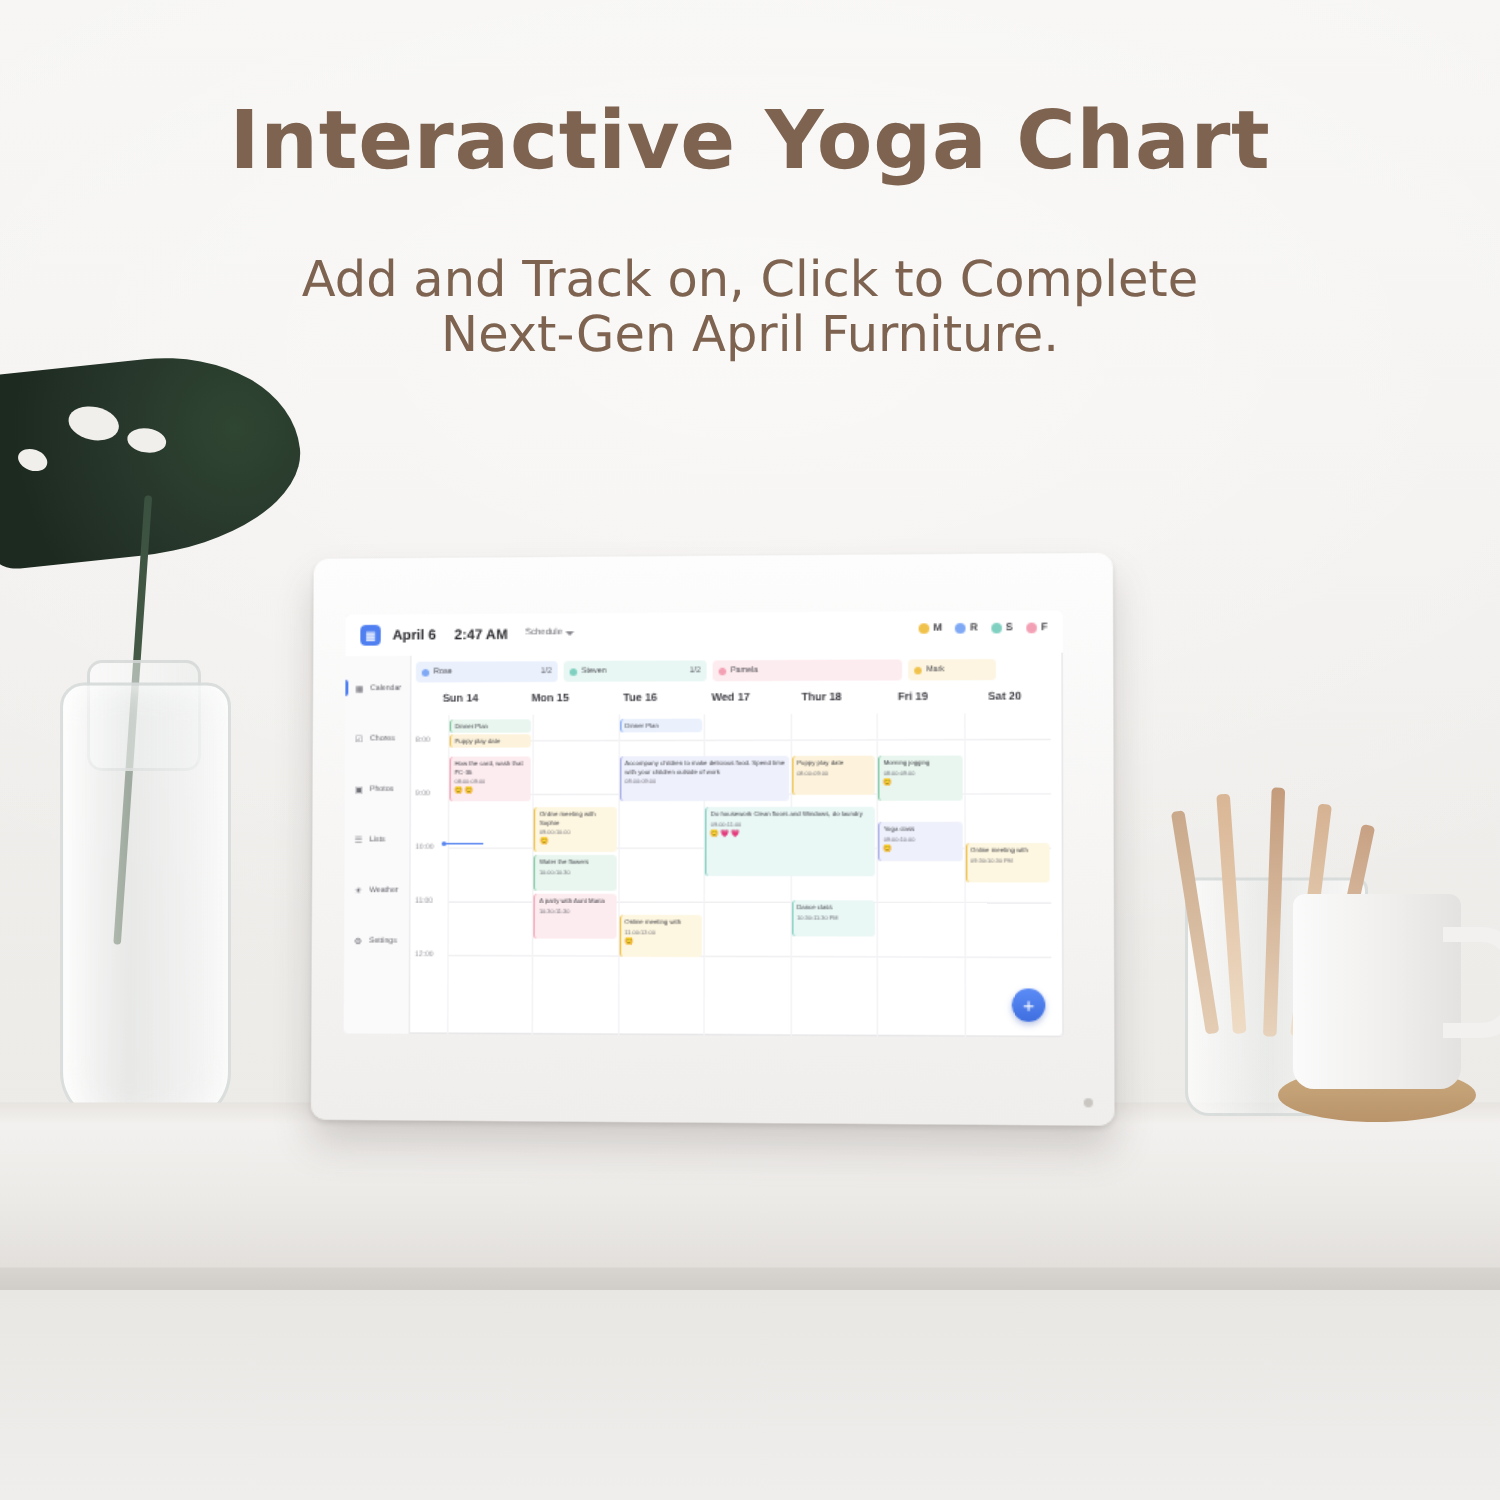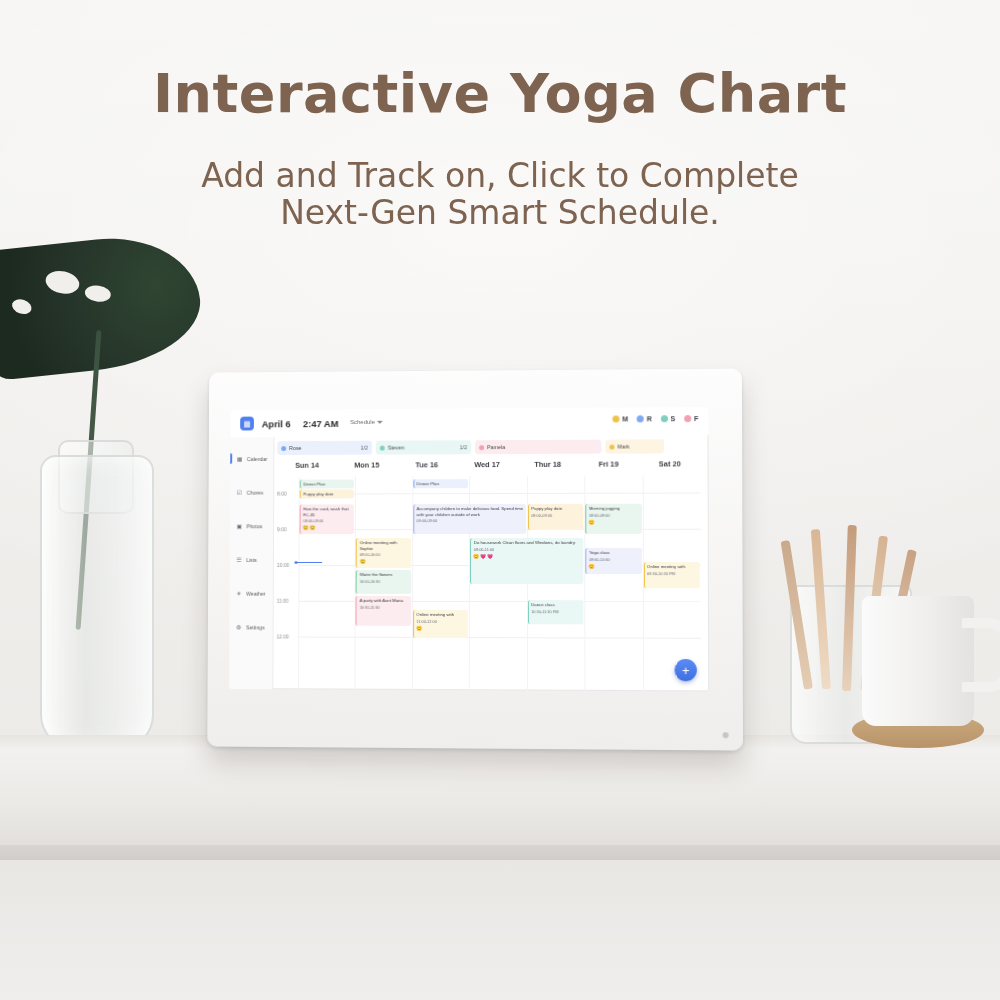--- a/index.html
+++ b/index.html
@@ -51,21 +51,21 @@
     background:linear-gradient(90deg,#fbfbfb,#efeeec 60%,#e4e2e0);
     border-radius:8px 8px 14px 14px;}
   .mug-handle{position:absolute;left:962px;top:618px;width:42px;height:54px;
     border:10px solid #f2f1ef;border-left:none;border-radius:0 26px 26px 0;}
   .coaster{position:absolute;left:852px;top:712px;width:132px;height:36px;
     background:linear-gradient(180deg,#cbab7e,#b9936a);border-radius:50%;}
 
   
   .title{position:absolute;left:0;top:62px;width:1000px;text-align:center;
     font-family:"DejaVu Sans", sans-serif;font-weight:bold;font-size:54px;color:#7d6350;letter-spacing:.5px;}
-  .subtitle{position:absolute;left:0;top:158px;width:1000px;text-align:center;
+  .subtitle{position:absolute;left:0;top:168px;width:1000px;text-align:center;
     font-family:"DejaVu Sans", sans-serif;font-size:33px;color:#7d6350;line-height:1.12;}
 
   
   .device{position:absolute;left:205px;top:370px;width:535px;height:378px;
     background:linear-gradient(180deg,#fdfdfd,#f0eeec);
     border-radius:10px;box-shadow:0 16px 26px rgba(80,75,70,.22), 0 2px 4px rgba(0,0,0,.12);
     transform:perspective(1400px) rotateY(-3.2deg) rotateX(1.2deg);}
   .device:after{content:"";position:absolute;right:14px;bottom:12px;width:6px;height:6px;border-radius:50%;
     background:#c9c6c2;}
   .screen{position:absolute;left:22px;top:38px;width:480px;height:282px;background:#ffffff;
@@ -147,21 +147,21 @@
     <div class="pencil" style="left:86px;top:-40px;height:144px;background:linear-gradient(180deg,#c8a183,#e9d6c0);transform:rotate(12deg)"></div>
   </div>
   <div class="coaster"></div>
   <div class="mug"></div>
   <div class="mug-handle"></div>
 </div>
 
 <div class="title">Interactive Yoga Chart</div>
 <div class="subtitle">
   <div>Add and Track on, Click to Complete</div>
-  <div>Next-Gen Smart Schedule.</div>
+  <div>Next-Gen April Furniture.</div>
 </div>
 
 <div class="device">
   <div class="screen">
     <div class="app">
 
       <div class="topbar">
         <div class="applogo">▦</div>
         <div class="dateTxt">April 6</div>
         <div class="timeTxt">2:47 AM</div>

